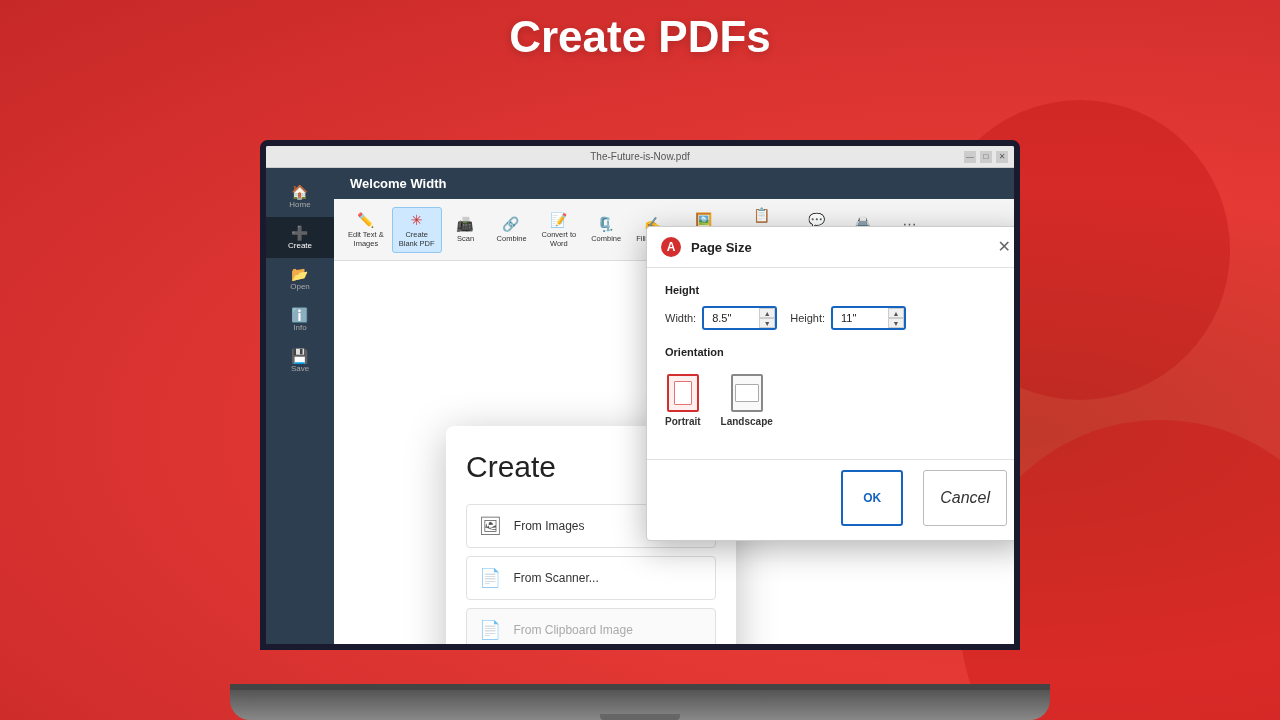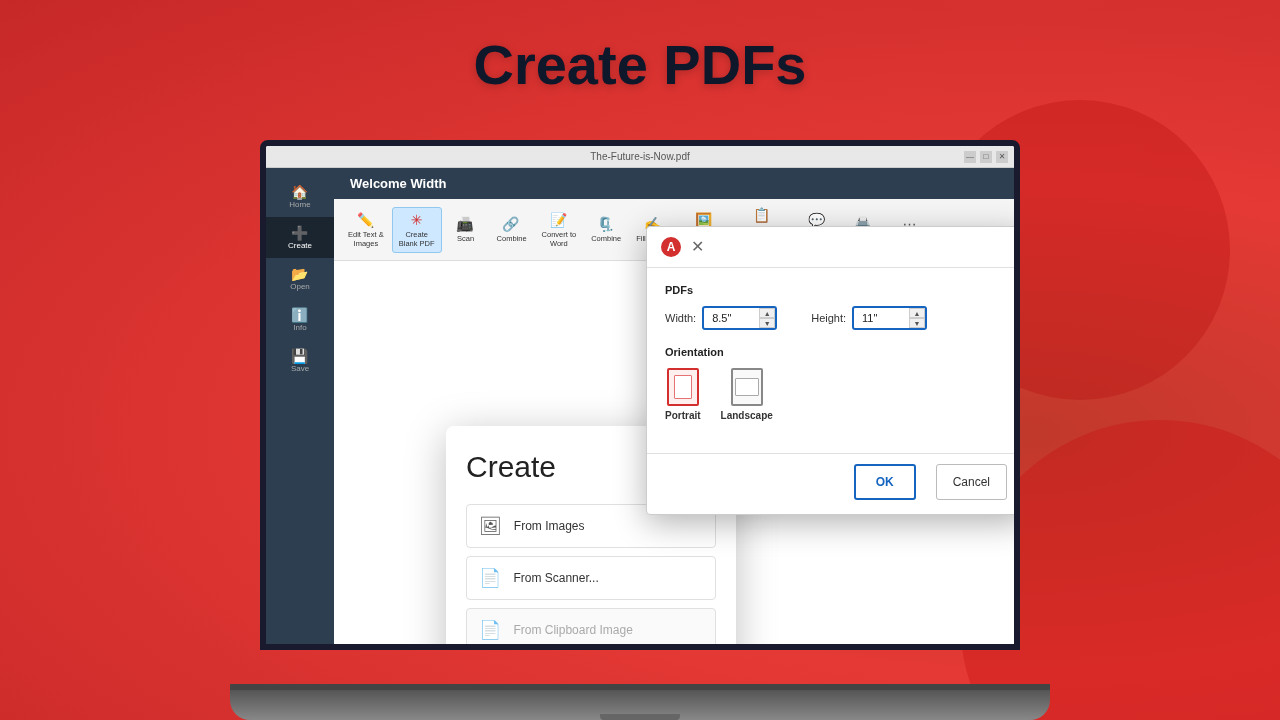--- a/index.html
+++ b/index.html
@@ -30,25 +30,25 @@
       position: absolute;
       width: 300px; height: 300px;
       border-radius: 50%;
       background: rgba(180,10,10,0.3);
       top: 100px; right: 50px;
     }
 
     
     .page-title {
       position: absolute;
-      top: 32px;
+      top: 12px;
       left: 50%;
       transform: translateX(-50%);
-      color: #0f172a;
-      font-size: 56px;
+      color: #ffffff;
+      font-size: 44px;
       font-weight: 700;
       white-space: nowrap;
       text-shadow: 0 2px 8px rgba(0,0,0,0.2);
     }
 
     
     .laptop-frame {
       position: absolute;
       bottom: 0;
       left: 50%;
@@ -346,21 +346,21 @@
       right: 8px;
       top: 50%;
       transform: translateY(-50%);
       pointer-events: none;
       color: #555;
       font-size: 10px;
     }
     .dimensions-row {
       display: flex;
       align-items: center;
-      gap: 34px;
+      gap: 13px;
       margin-bottom: 16px;
     }
     .dim-group {
       display: flex;
       align-items: center;
       gap: 6px;
     }
     .dim-label {
       font-size: 11px;
       color: #333;
@@ -396,21 +396,21 @@
       justify-content: center;
       color: #555;
     }
     .orientation-section {
       margin-bottom: 16px;
     }
     .orientation-label-text {
       font-size: 11px;
       font-weight: 600;
       color: #222;
-      margin-bottom: 10px;
+      margin-bottom: 16px;
     }
     .orientation-options {
       display: flex;
       gap: 20px;
       font-weight: bold;
     }
     .orientation-option {
       display: flex;
       flex-direction: column;
       align-items: center;
@@ -460,27 +460,28 @@
       padding: 6px 20px;
       background: #fff;
       border: 2px solid #1565c0;
       border-radius: 3px;
       color: #1565c0;
       font-size: 12px;
       font-weight: 600;
       cursor: pointer;
     }
     .btn-cancel {
-      padding: 10px 16px;
+      padding: 18px 16px;
       background: #fff;
       border: 1px solid #bbb;
       border-radius: 3px;
       color: #333;
-      font-size: 12px;
-      cursor: pointer;
+      font-size: 16px;
+      cursor: pointer;
+      font-style: italic;
     }
   </style>
 </head>
 <body>
 
 <div class="bg">
   <div class="bg-curve1"></div>
   <div class="bg-curve2"></div>
 </div>
 
@@ -601,24 +602,25 @@
         <span class="create-item-icon">📄</span>
         <span>From Clipboard Image</span>
       </div>
 
     </div>
 
     <div class="dialog-overlay">
       <div class="dialog">
         <div class="dialog-header">
           <div class="dialog-logo">A</div>
+          <span class="dialog-title">Page Size</span>
           <button class="dialog-close">✕</button>
         </div>
         <div class="dialog-body">
-          <div class="dialog-section-label">PDFs</div>
+          <div class="dialog-section-label">Height</div>
           <div class="dimensions-row">
             <div class="dim-group">
               <span class="dim-label">Width:</span>
               <div class="dim-input-wrap">
                 <input type="text" class="dim-input" value="8.5&quot;" style="">
                 <div class="dim-spinners">
                   <button class="dim-spin-btn">▲</button>
                   <button class="dim-spin-btn">▼</button>
                 </div>
               </div>

